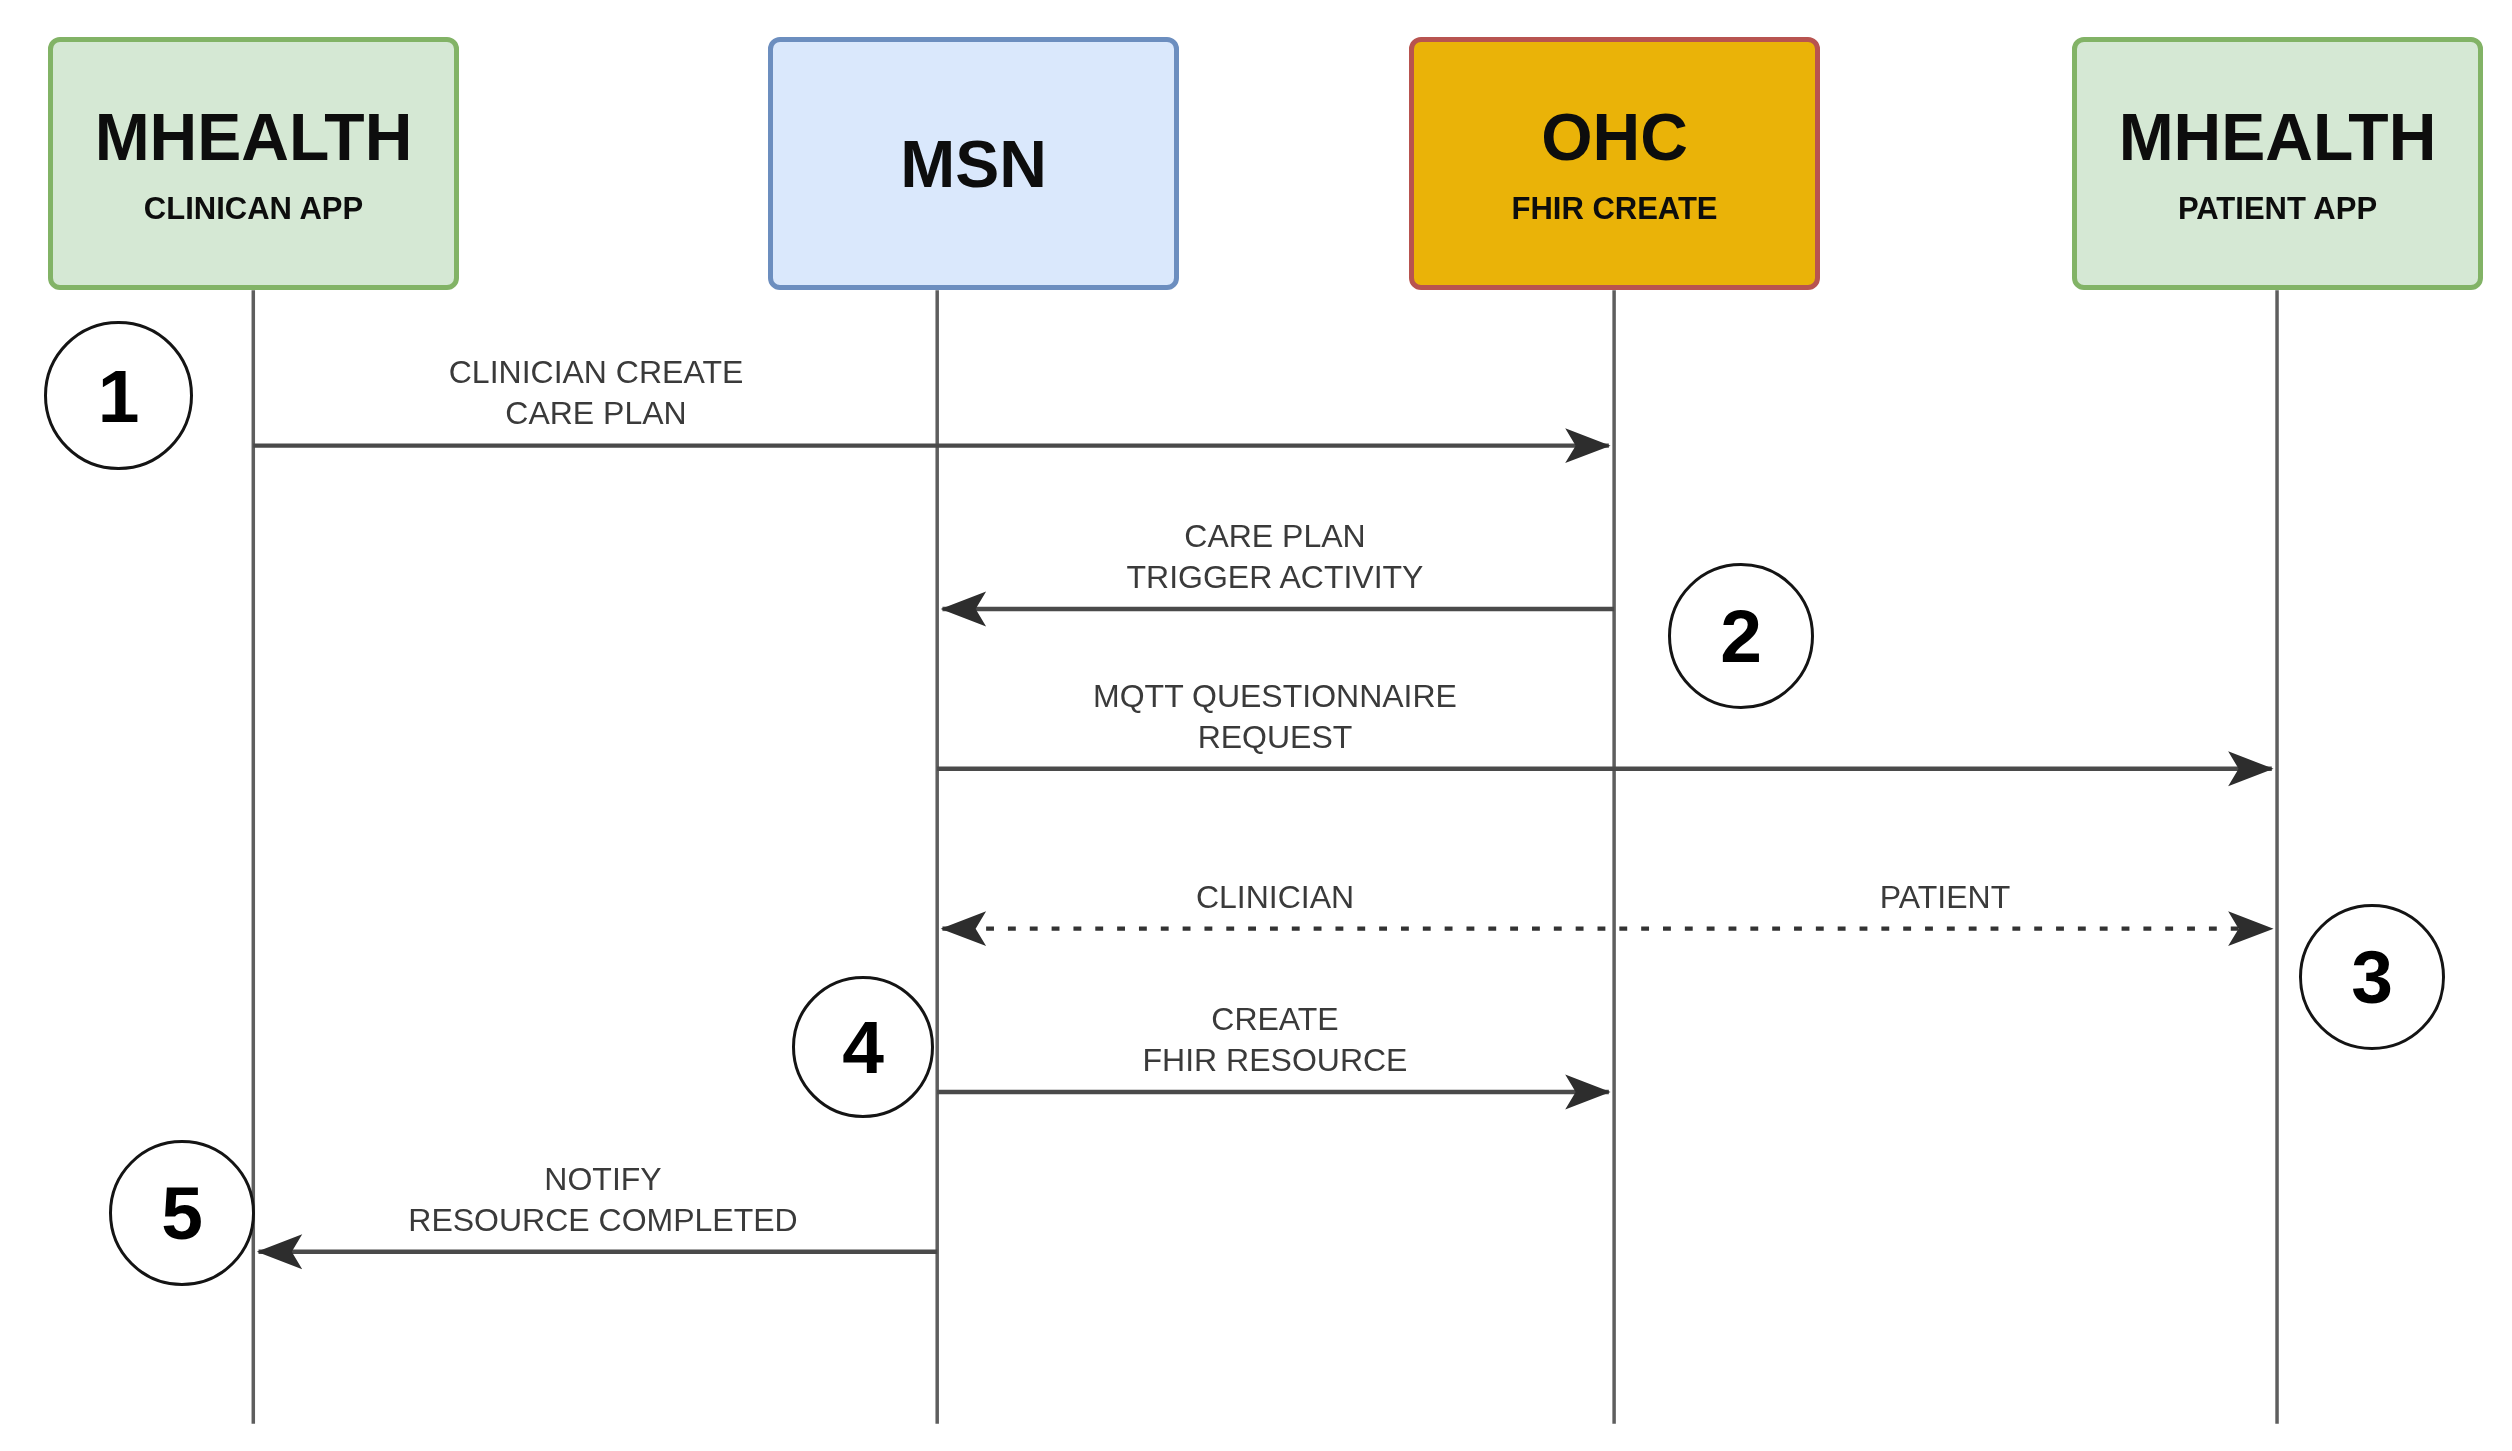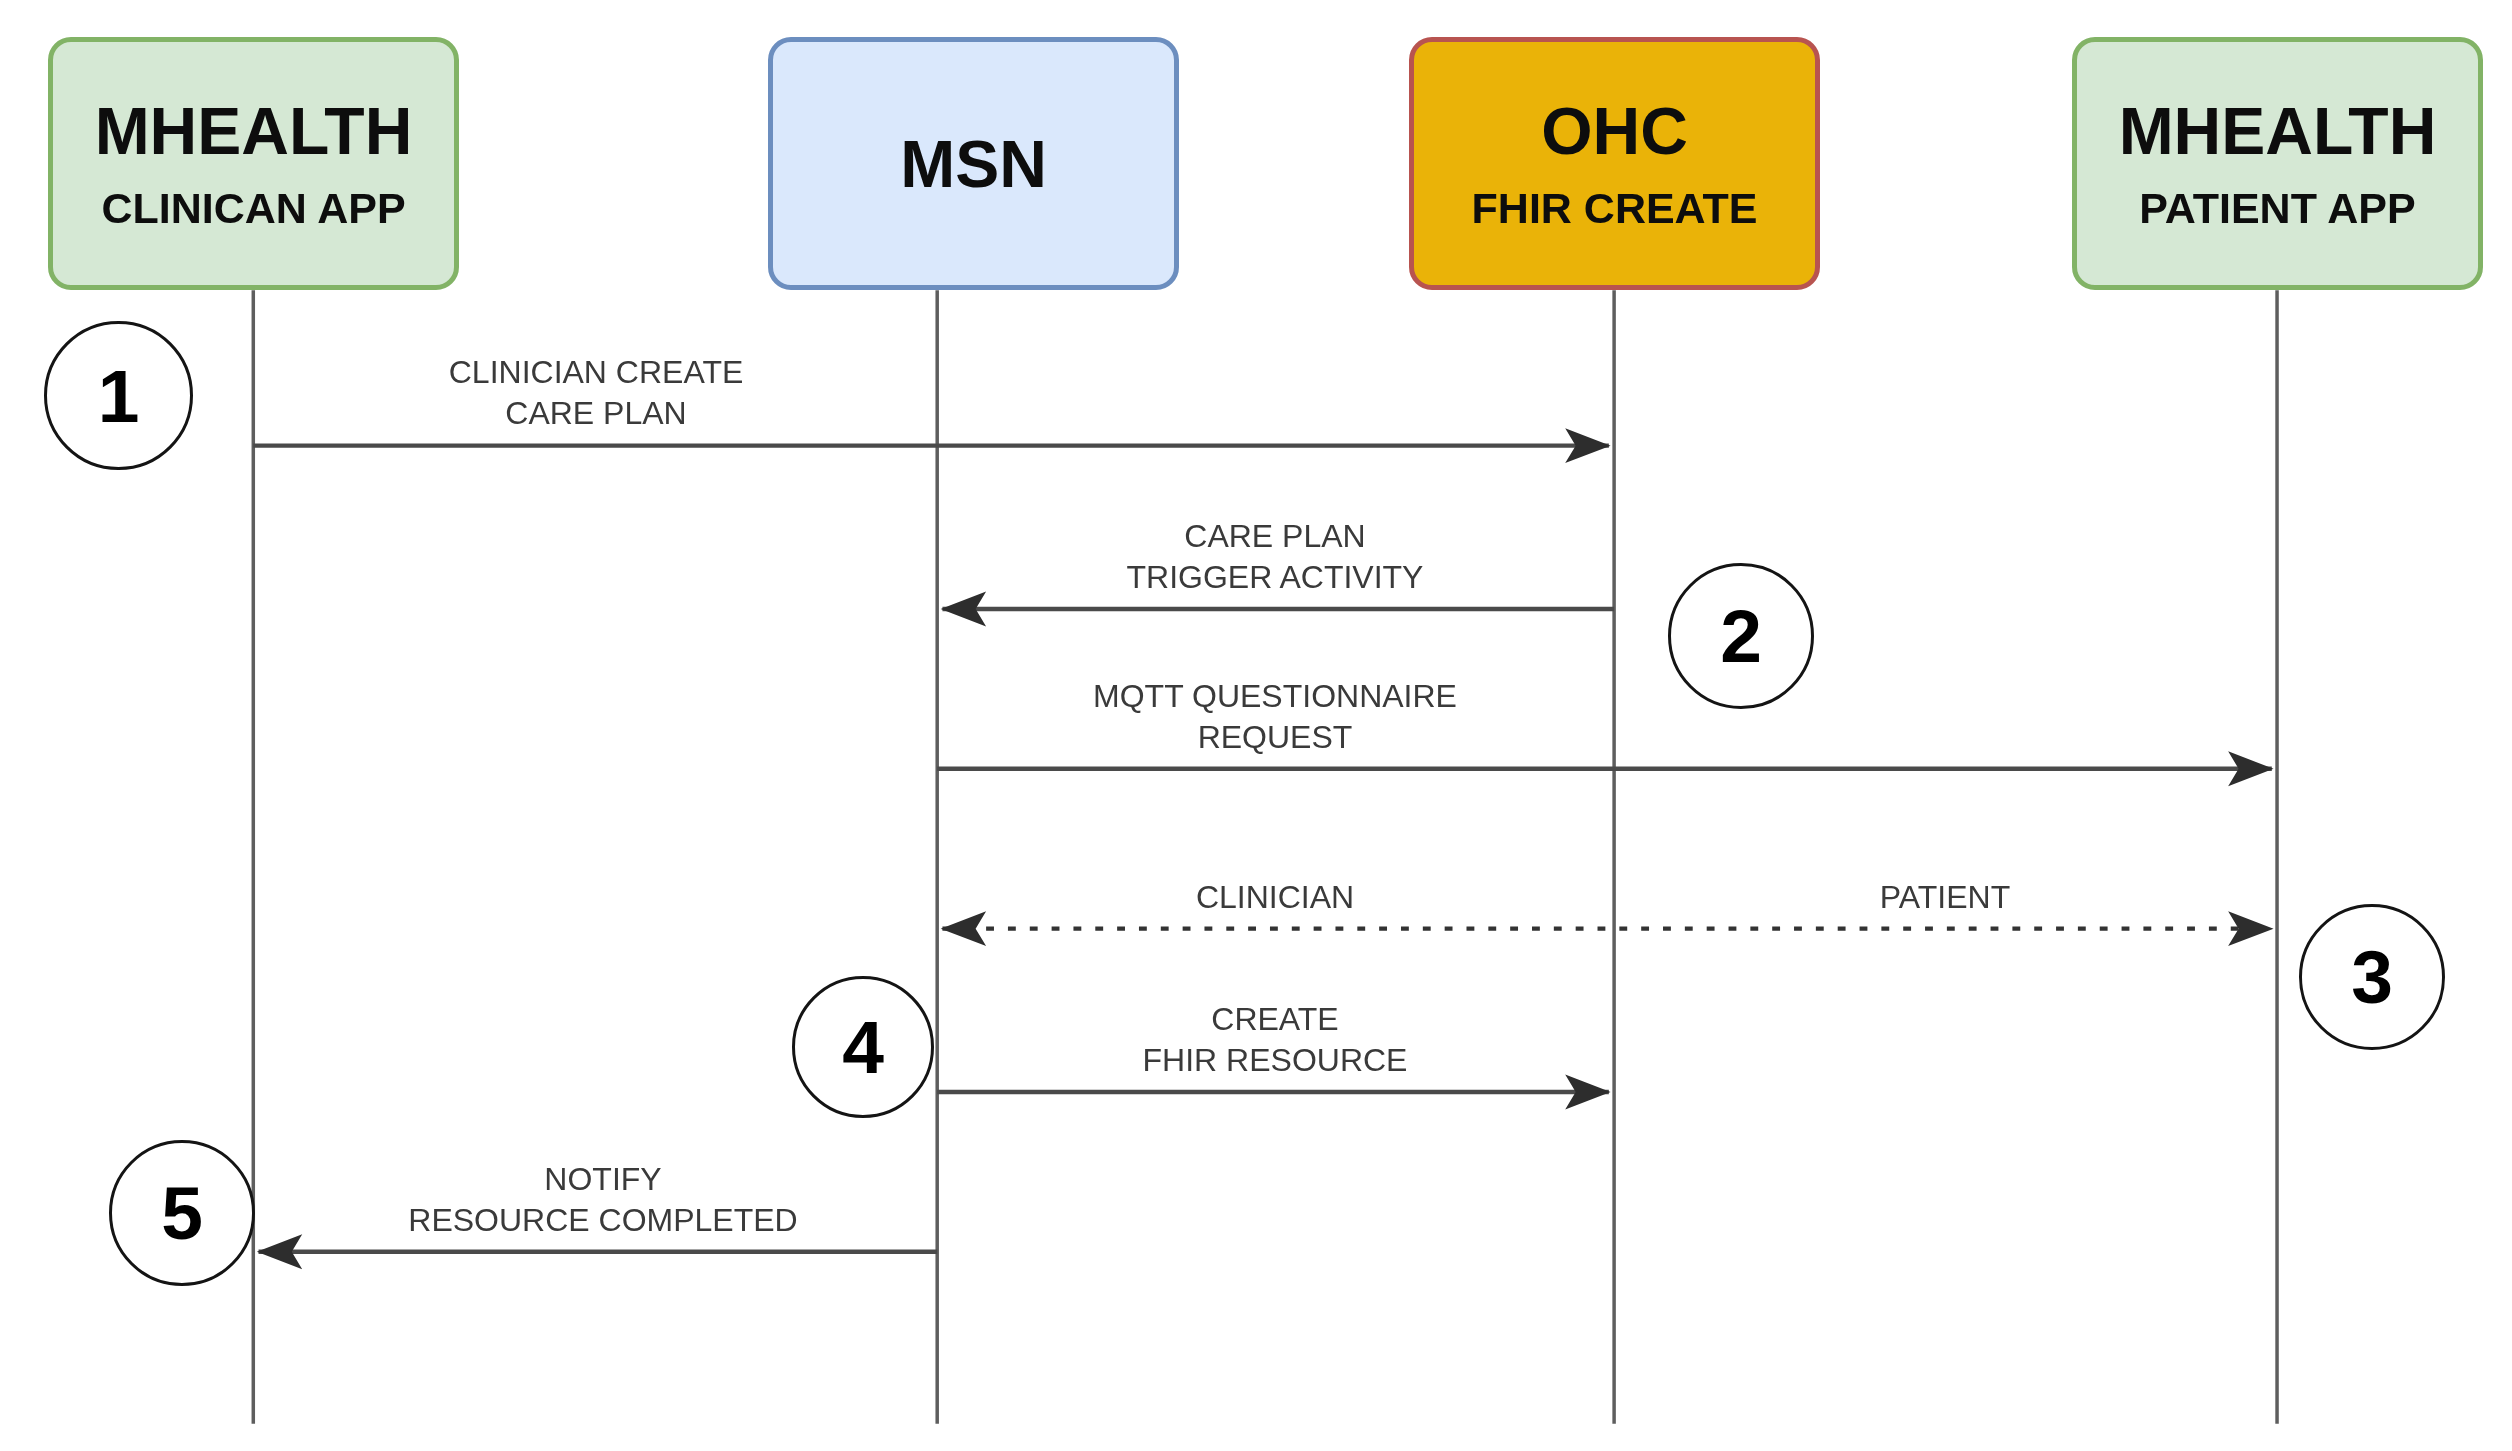--- a/index.html
+++ b/index.html
@@ -4,29 +4,29 @@
 <style>
   html,body{margin:0;padding:0;background:#ffffff;}
   .stage{
     position:relative;width:2512px;height:1452px;background:#ffffff;
     font-family:"Liberation Sans",sans-serif;overflow:hidden;
   }
   .layer{position:absolute;left:0;top:0;}
   
   .actor{
     position:absolute;top:37px;width:411px;height:253px;box-sizing:border-box;
-    border:5.2px solid #888;border-radius:23px;
+    border:5.2px solid #888;border-radius:12px;
     display:flex;flex-direction:column;align-items:center;justify-content:center;gap:23px;
     text-align:center;
   }
   .actor.green{background:#d5e8d4;border-color:#82b366;}
   .actor.blue{background:#dae8fc;border-color:#6c8ebf;}
   .actor.red{background:#eab308;border-color:#b85450;}
   .actor .t{font-size:66px;font-weight:bold;color:#0d0d0d;line-height:1;}
-  .actor .s{font-size:43px;font-weight:bold;color:#0d0d0d;line-height:1;}
+  .actor .s{font-size:31px;font-weight:bold;color:#0d0d0d;line-height:1;}
   .actor .s:empty{display:none;}
   
   .msg{
     position:absolute;width:786px;text-align:center;
     font-size:32px;line-height:1.26;color:#3a3a3a;white-space:pre-line;
   }
   
   .stepc{
     position:absolute;background:#ffffff;border:3.5px solid #141414;border-radius:50%;
     display:flex;align-items:center;justify-content:center;

